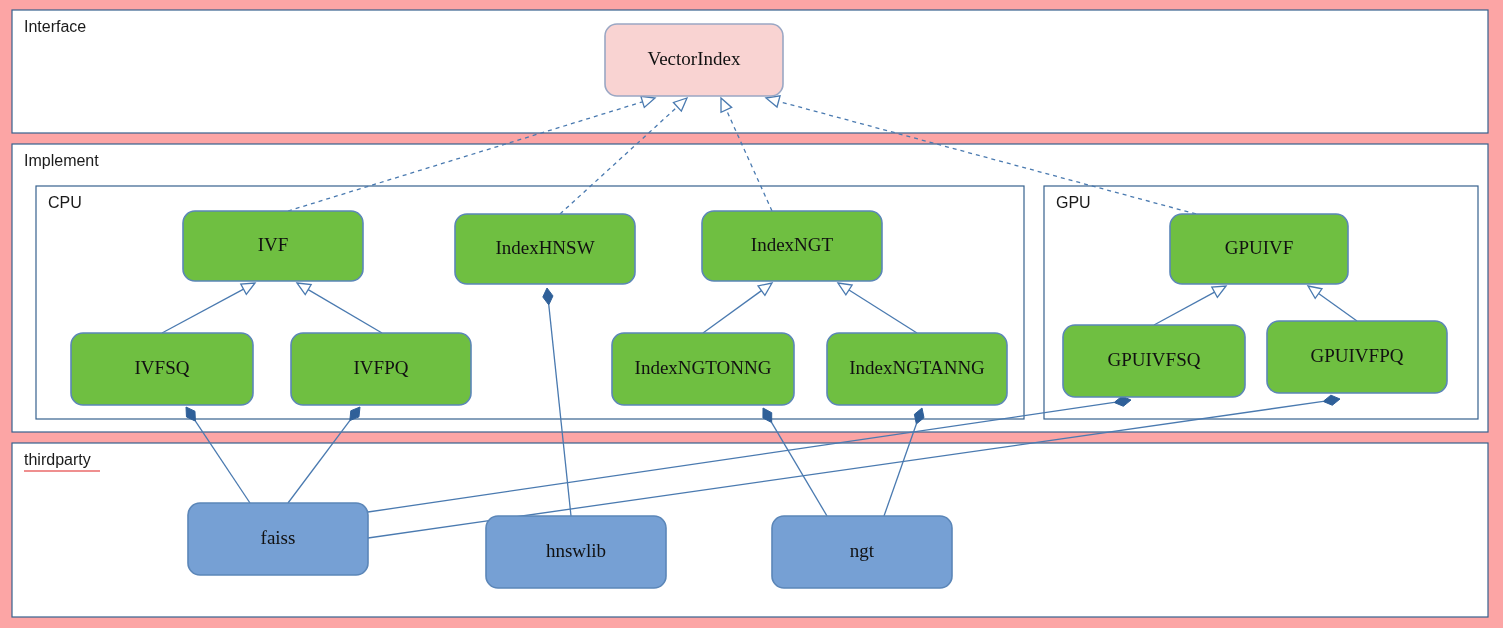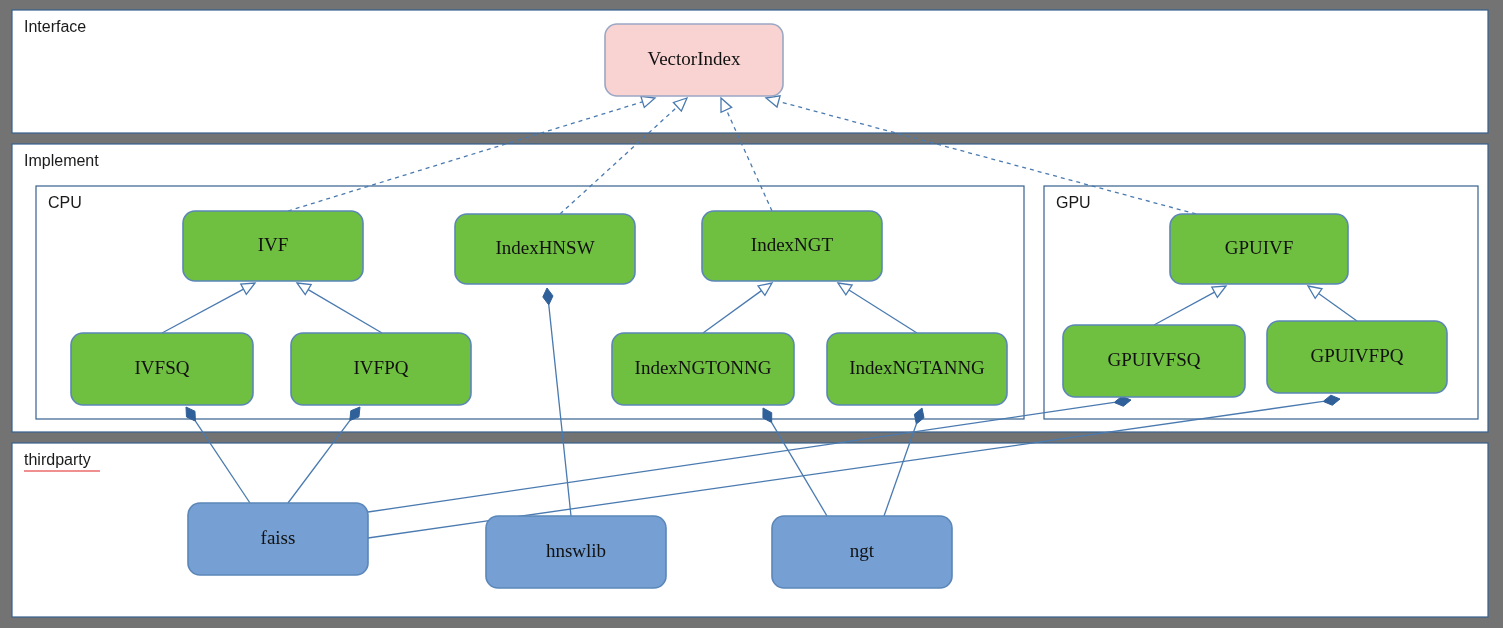--- a/index.html
+++ b/index.html
@@ -4,21 +4,21 @@
 <style>
   html, body {
     margin: 0;
     padding: 0;
     background: #ffffff;
   }
   #canvas-wrap {
     position: relative;
     width: 1503px;
     height: 628px;
-    background: #737373;
+    background: #fca5a5;
     overflow: hidden;
     font-family: "Liberation Sans", sans-serif;
   }
   svg#diagram {
     position: absolute;
     top: 0;
     left: 0;
     width: 1503px;
     height: 628px;
     display: block;

